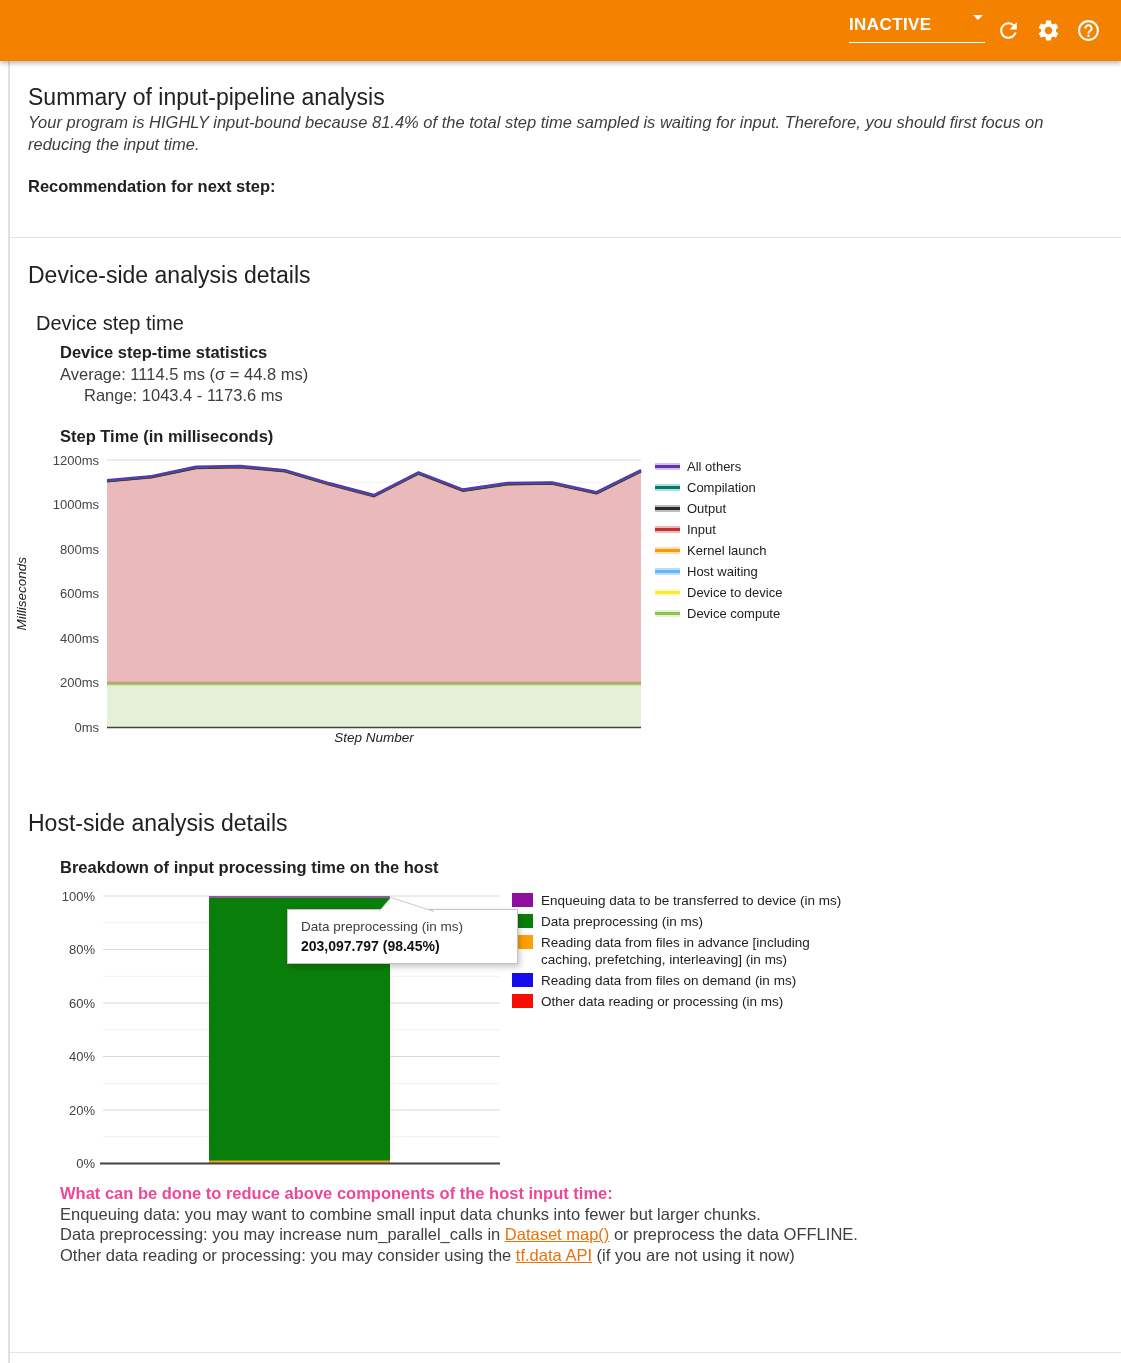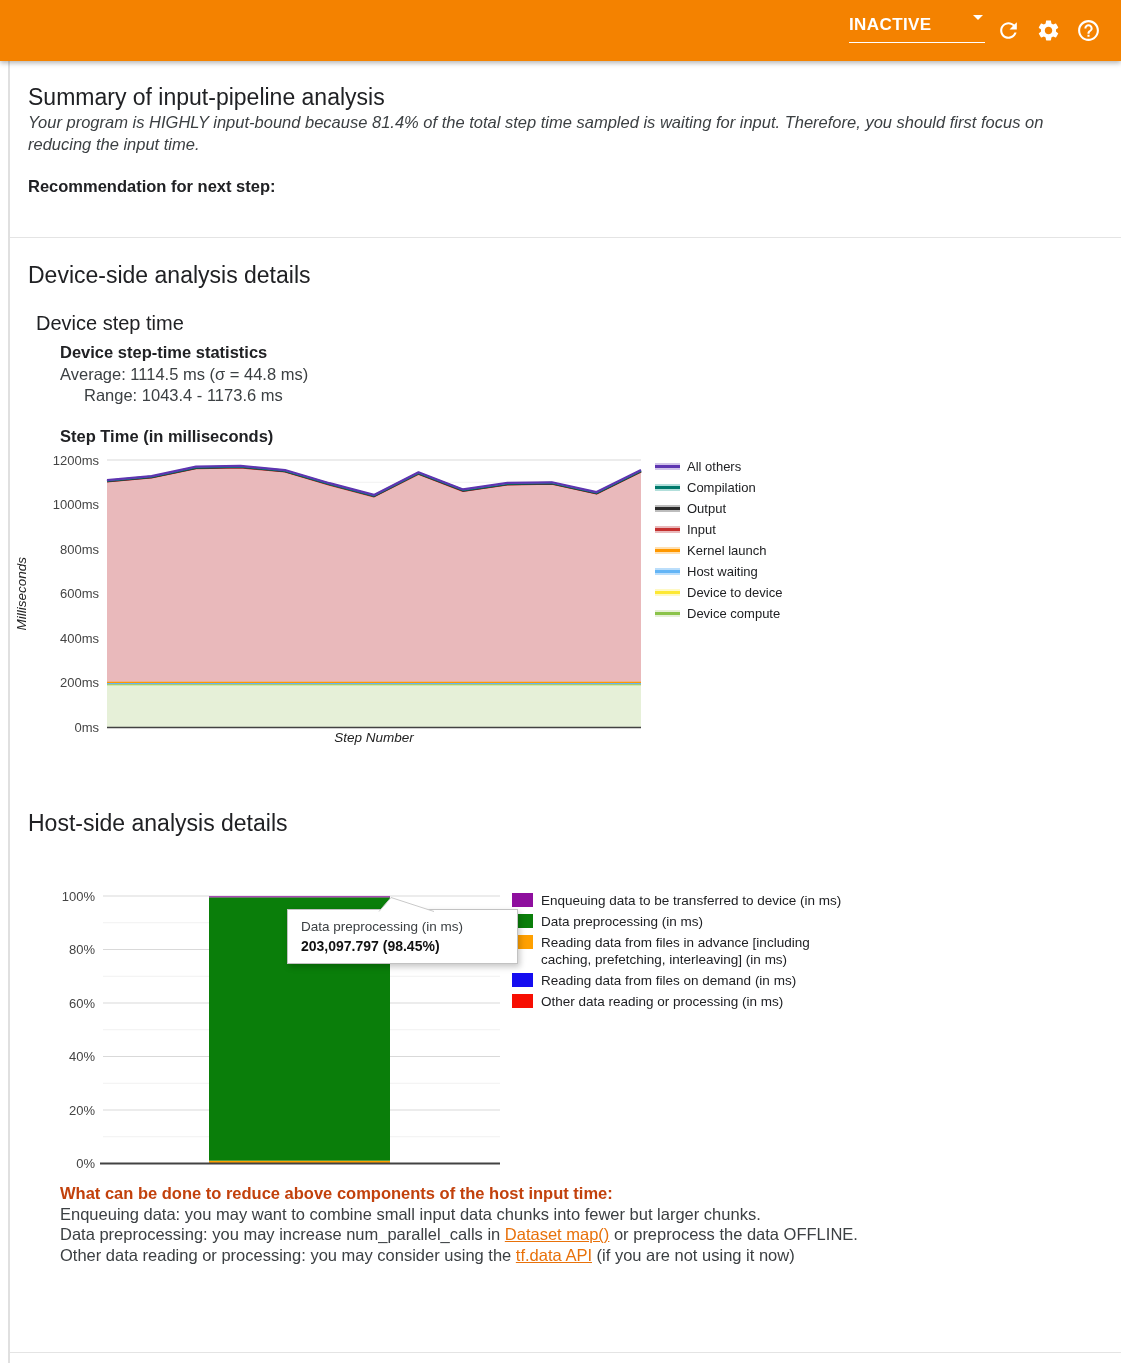--- a/index.html
+++ b/index.html
@@ -49,21 +49,21 @@
   .gtooltip { position: absolute; left: 287px; top: 909px; width: 231px; z-index: 3;
               background: #fff; border: 1px solid #c2c2c2; box-shadow: 2px 3px 6px rgba(0,0,0,.22);
               padding: 9px 12px 9px 13px; }
   .gtooltip .t1 { font-size: 13.5px; color: #3c4043; }
   .gtooltip .t2 { font-size: 14px; font-weight: 700; color: #111; margin-top: 4px; }
   #callout { position: absolute; left: 370px; top: 896px; z-index: 4; }
 
   
   .tips { position: absolute; left: 60px; top: 1183px; width: 1045px;
           font-size: 16.5px; line-height: 20.7px; color: #3c4043; }
-  .tips .tip-title { font-weight: 700; color: #c2410c; }
+  .tips .tip-title { font-weight: 700; color: #ec4899; }
   .tips a { color: #e8710a; text-decoration: underline; cursor: pointer; }
 </style>
 </head>
 <body>
 
 <div class="page">
 
   <header class="topbar">
     <div class="status-select">
       <span>INACTIVE</span>
@@ -185,20 +185,21 @@
       </li>
       <li>
         <span class="sw1" style="background: rgb(230, 240, 216);">
           <i style="background: rgb(139, 195, 74);"></i>
         </span>
         <span class="lbl">Device compute</span>
       </li>
     </ul>
 
   <h2 class="abs h-big" style="left:28px; top:810px;">Host-side analysis details</h2>
+  <div class="abs b-label" style="left:60px; top:858px;">Breakdown of input processing time on the host</div>
 
   <svg id="svg2" class="chart-svg" style="left:0; top:880px;" width="510" height="300">
       <line x1="103" x2="500" y1="256.75" y2="256.75" stroke="#f1f1f1" stroke-width="1"></line>
       <line x1="103" x2="500" y1="203.25" y2="203.25" stroke="#f1f1f1" stroke-width="1"></line>
       <line x1="103" x2="500" y1="149.75" y2="149.75" stroke="#f1f1f1" stroke-width="1"></line>
       <line x1="103" x2="500" y1="96.25" y2="96.25" stroke="#f1f1f1" stroke-width="1"></line>
       <line x1="103" x2="500" y1="42.75" y2="42.75" stroke="#f1f1f1" stroke-width="1"></line>
       <line x1="103" x2="500" y1="230" y2="230" stroke="#d9d9d9" stroke-width="1"></line>
       <line x1="103" x2="500" y1="176.5" y2="176.5" stroke="#d9d9d9" stroke-width="1"></line>
       <line x1="103" x2="500" y1="123" y2="123" stroke="#d9d9d9" stroke-width="1"></line>

